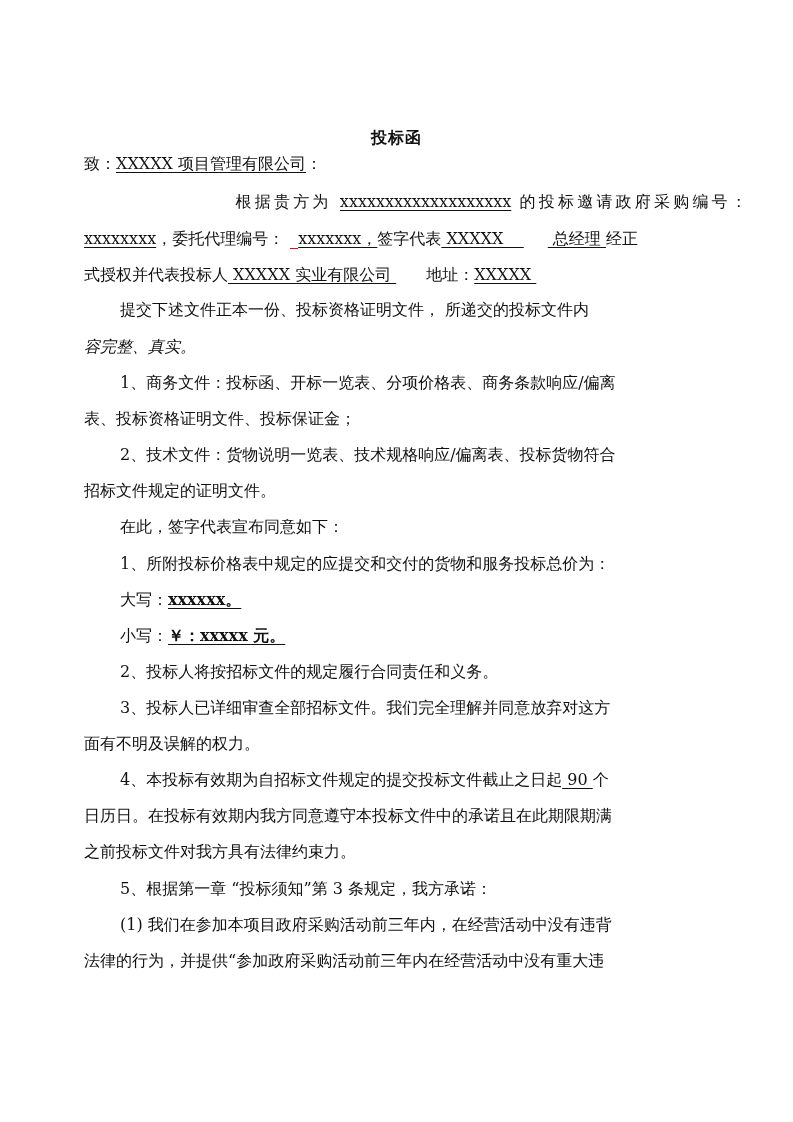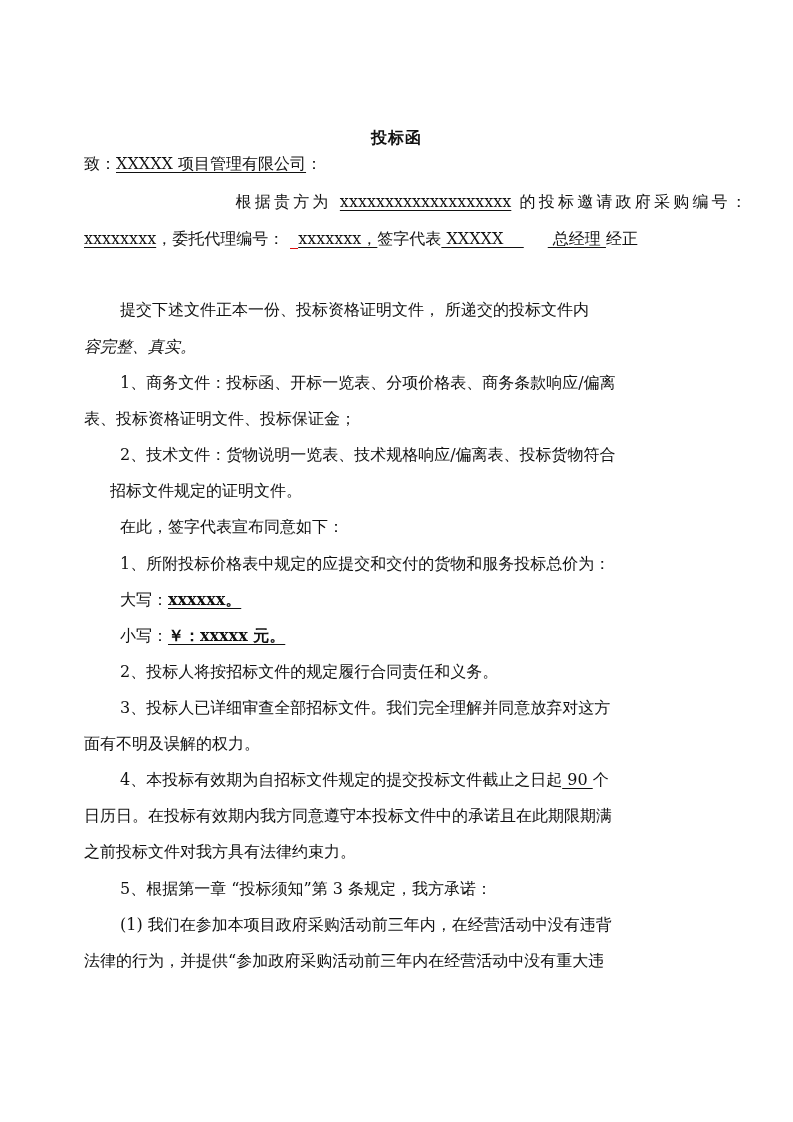--- a/index.html
+++ b/index.html
@@ -34,29 +34,32 @@
   <div class="line" style="top:152px;">
     <span>致：</span><span class="u">XXXXX 项目管理有限公司</span><span>：</span>
   </div>
 
   <div class="line indent spaced" style="top:190px;text-align:right;">
     <span>根据贵方为 </span><span class="u" style="letter-spacing:0;">xxxxxxxxxxxxxxxxxxx</span><span> 的投标邀请政府采购编号：</span>
   </div>
   <div class="line" style="top:227px;">
     <span class="u">xxxxxxxx</span><span>，委托代理编号：</span><span class="gap" style="width:6px;"></span><span class="redmark"></span><span class="u">xxxxxxx，</span><span>签字代表</span><span class="u" style="white-space:pre;"> XXXXX    </span><span class="gap" style="width:24px;"></span><span class="u" style="white-space:pre;"> 总经理 </span><span>经正</span>
   </div>
+  <div class="line" style="top:263px;">
+    <span>式授权并代表投标人</span><span class="u" style="white-space:pre;"> XXXXX 实业有限公司 </span><span class="gap" style="width:30px;"></span><span>地址：</span><span class="u" style="white-space:pre;">XXXXX </span>
+  </div>
 
   <div class="line indent" style="top:298px;">提交下述文件正本一份、投标资格证明文件， 所递交的投标文件内</div>
   <div class="line" style="top:335px;font-style:italic;">容完整、真实。</div>
 
   <div class="line indent" style="top:371px;">1、商务文件：投标函、开标一览表、分项价格表、商务条款响应/偏离</div>
   <div class="line" style="top:407px;">表、投标资格证明文件、投标保证金；</div>
 
   <div class="line indent" style="top:443px;">2、技术文件：货物说明一览表、技术规格响应/偏离表、投标货物符合</div>
-  <div class="line" style="top:479px;margin-left:26px;">招标文件规定的证明文件。</div>
+  <div class="line" style="top:479px;">招标文件规定的证明文件。</div>
 
   <div class="line indent" style="top:515px;">在此，签字代表宣布同意如下：</div>
 
   <div class="line indent" style="top:552px;">1、所附投标价格表中规定的应提交和交付的货物和服务投标总价为：</div>
   <div class="line indent" style="top:588px;">
     <span>大写：</span><span class="u b" style="white-space:pre;">xxxxxx。</span>
   </div>
   <div class="line indent" style="top:624px;">
     <span>小写：</span><span class="u b" style="white-space:pre;">￥：xxxxx 元。</span>
   </div>

